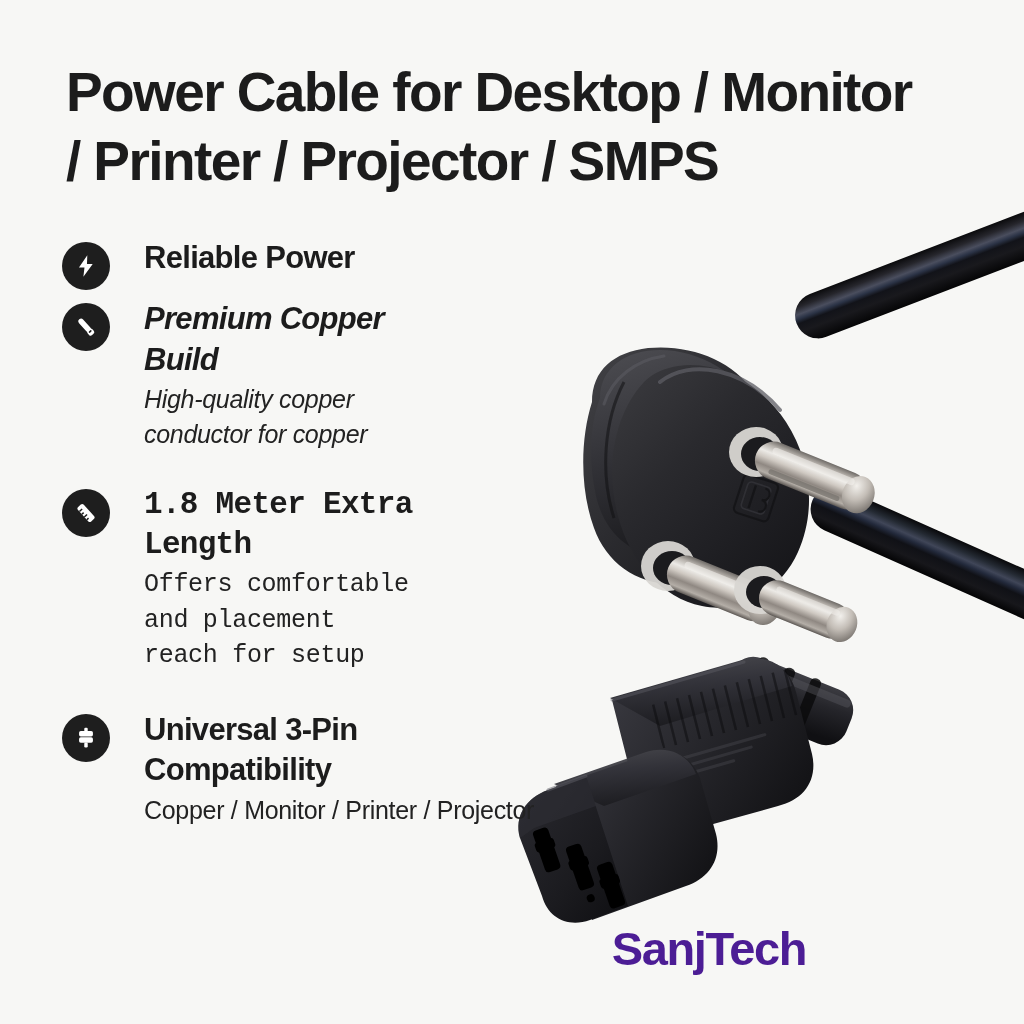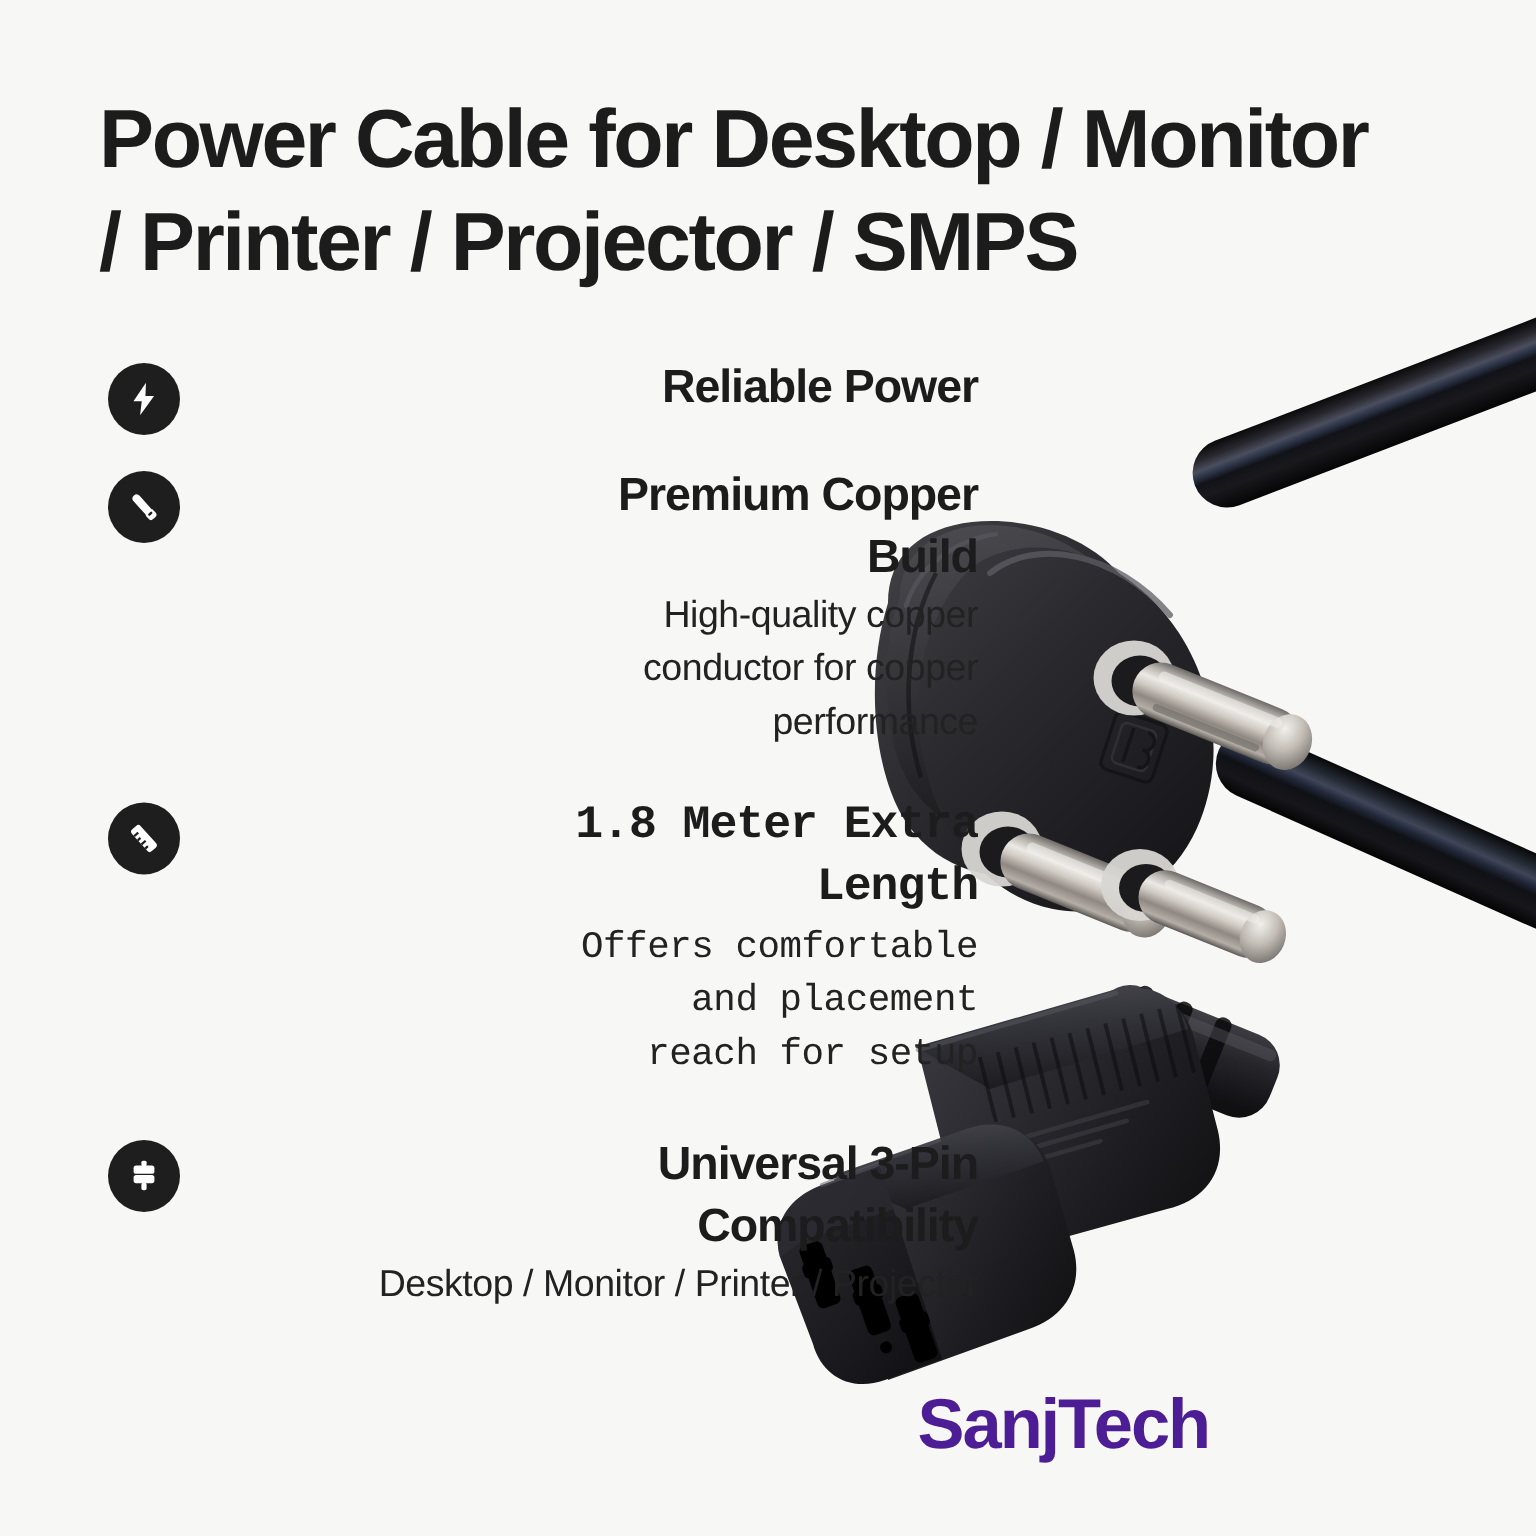--- a/index.html
+++ b/index.html
@@ -24,25 +24,25 @@
     position:absolute;
     left:66px; top:58px;
     width:940px;
     font-size:55px;
     font-weight:bold;
     line-height:1.255;
     letter-spacing:-1.6px;
     color:#1c1c1c;
   }
 
-  .features { position:absolute; left:72px; top:238px; width:580px;text-align:right; }
+  .features { position:absolute; left:62px; top:238px; width:580px; }
 
   .feature { position:relative; padding-left:82px; }
   .f1 { margin-top:0px; }
-  .f2 { margin-top:32px; }
+  .f2 { margin-top:21px;font-style:italic; }
   .f3 { margin-top:32px;font-family:Liberation Mono, monospace; }
   .f4 { margin-top:36px; }
 
   .f-icon {
     position:absolute;
     left:0; top:4px;
     width:48px; height:48px;
     border-radius:50%;
     background:#1e1e1e;
     display:flex; align-items:center; justify-content:center;
@@ -354,21 +354,20 @@
             </g>
           </svg>
         </span>
         <div class="f-head">
           <div>Premium Copper</div>
           <div>Build</div>
         </div>
         <div class="f-desc">
           <div>High-quality copper</div>
           <div>conductor for copper</div>
-          <div>performance</div>
         </div>
       </div>
 
       <div class="feature f3">
         <span class="f-icon">
           <svg width="26" height="26" viewBox="0 0 24 24">
             <g transform="rotate(-42 12 12)">
               <rect x="8.4" y="3" width="7.2" height="18" rx="2" fill="#ffffff"></rect>
               <g fill="#1e1e1e">
                 <rect x="8.4" y="6.2" width="3.4" height="1.4"></rect>
@@ -397,21 +396,21 @@
             <rect x="5.6" y="5.6" width="12.8" height="5" rx="1.6" fill="#ffffff"></rect>
             <rect x="5.6" y="11.4" width="12.8" height="5" rx="1.6" fill="#ffffff"></rect>
             <rect x="10.4" y="16.2" width="3.2" height="4.6" rx="1.2" fill="#ffffff"></rect>
           </svg>
         </span>
         <div class="f-head">
           <div>Universal 3-Pin</div>
           <div>Compatibility</div>
         </div>
         <div class="f-desc">
-          <div>Desktop / Monitor / Printer / Projector</div>
+          <div>Copper / Monitor / Printer / Projector</div>
         </div>
       </div>
 
     </div>
 
     <div class="brand">SanjTech</div>
   </div>
 </div>
 
 </body></html>

